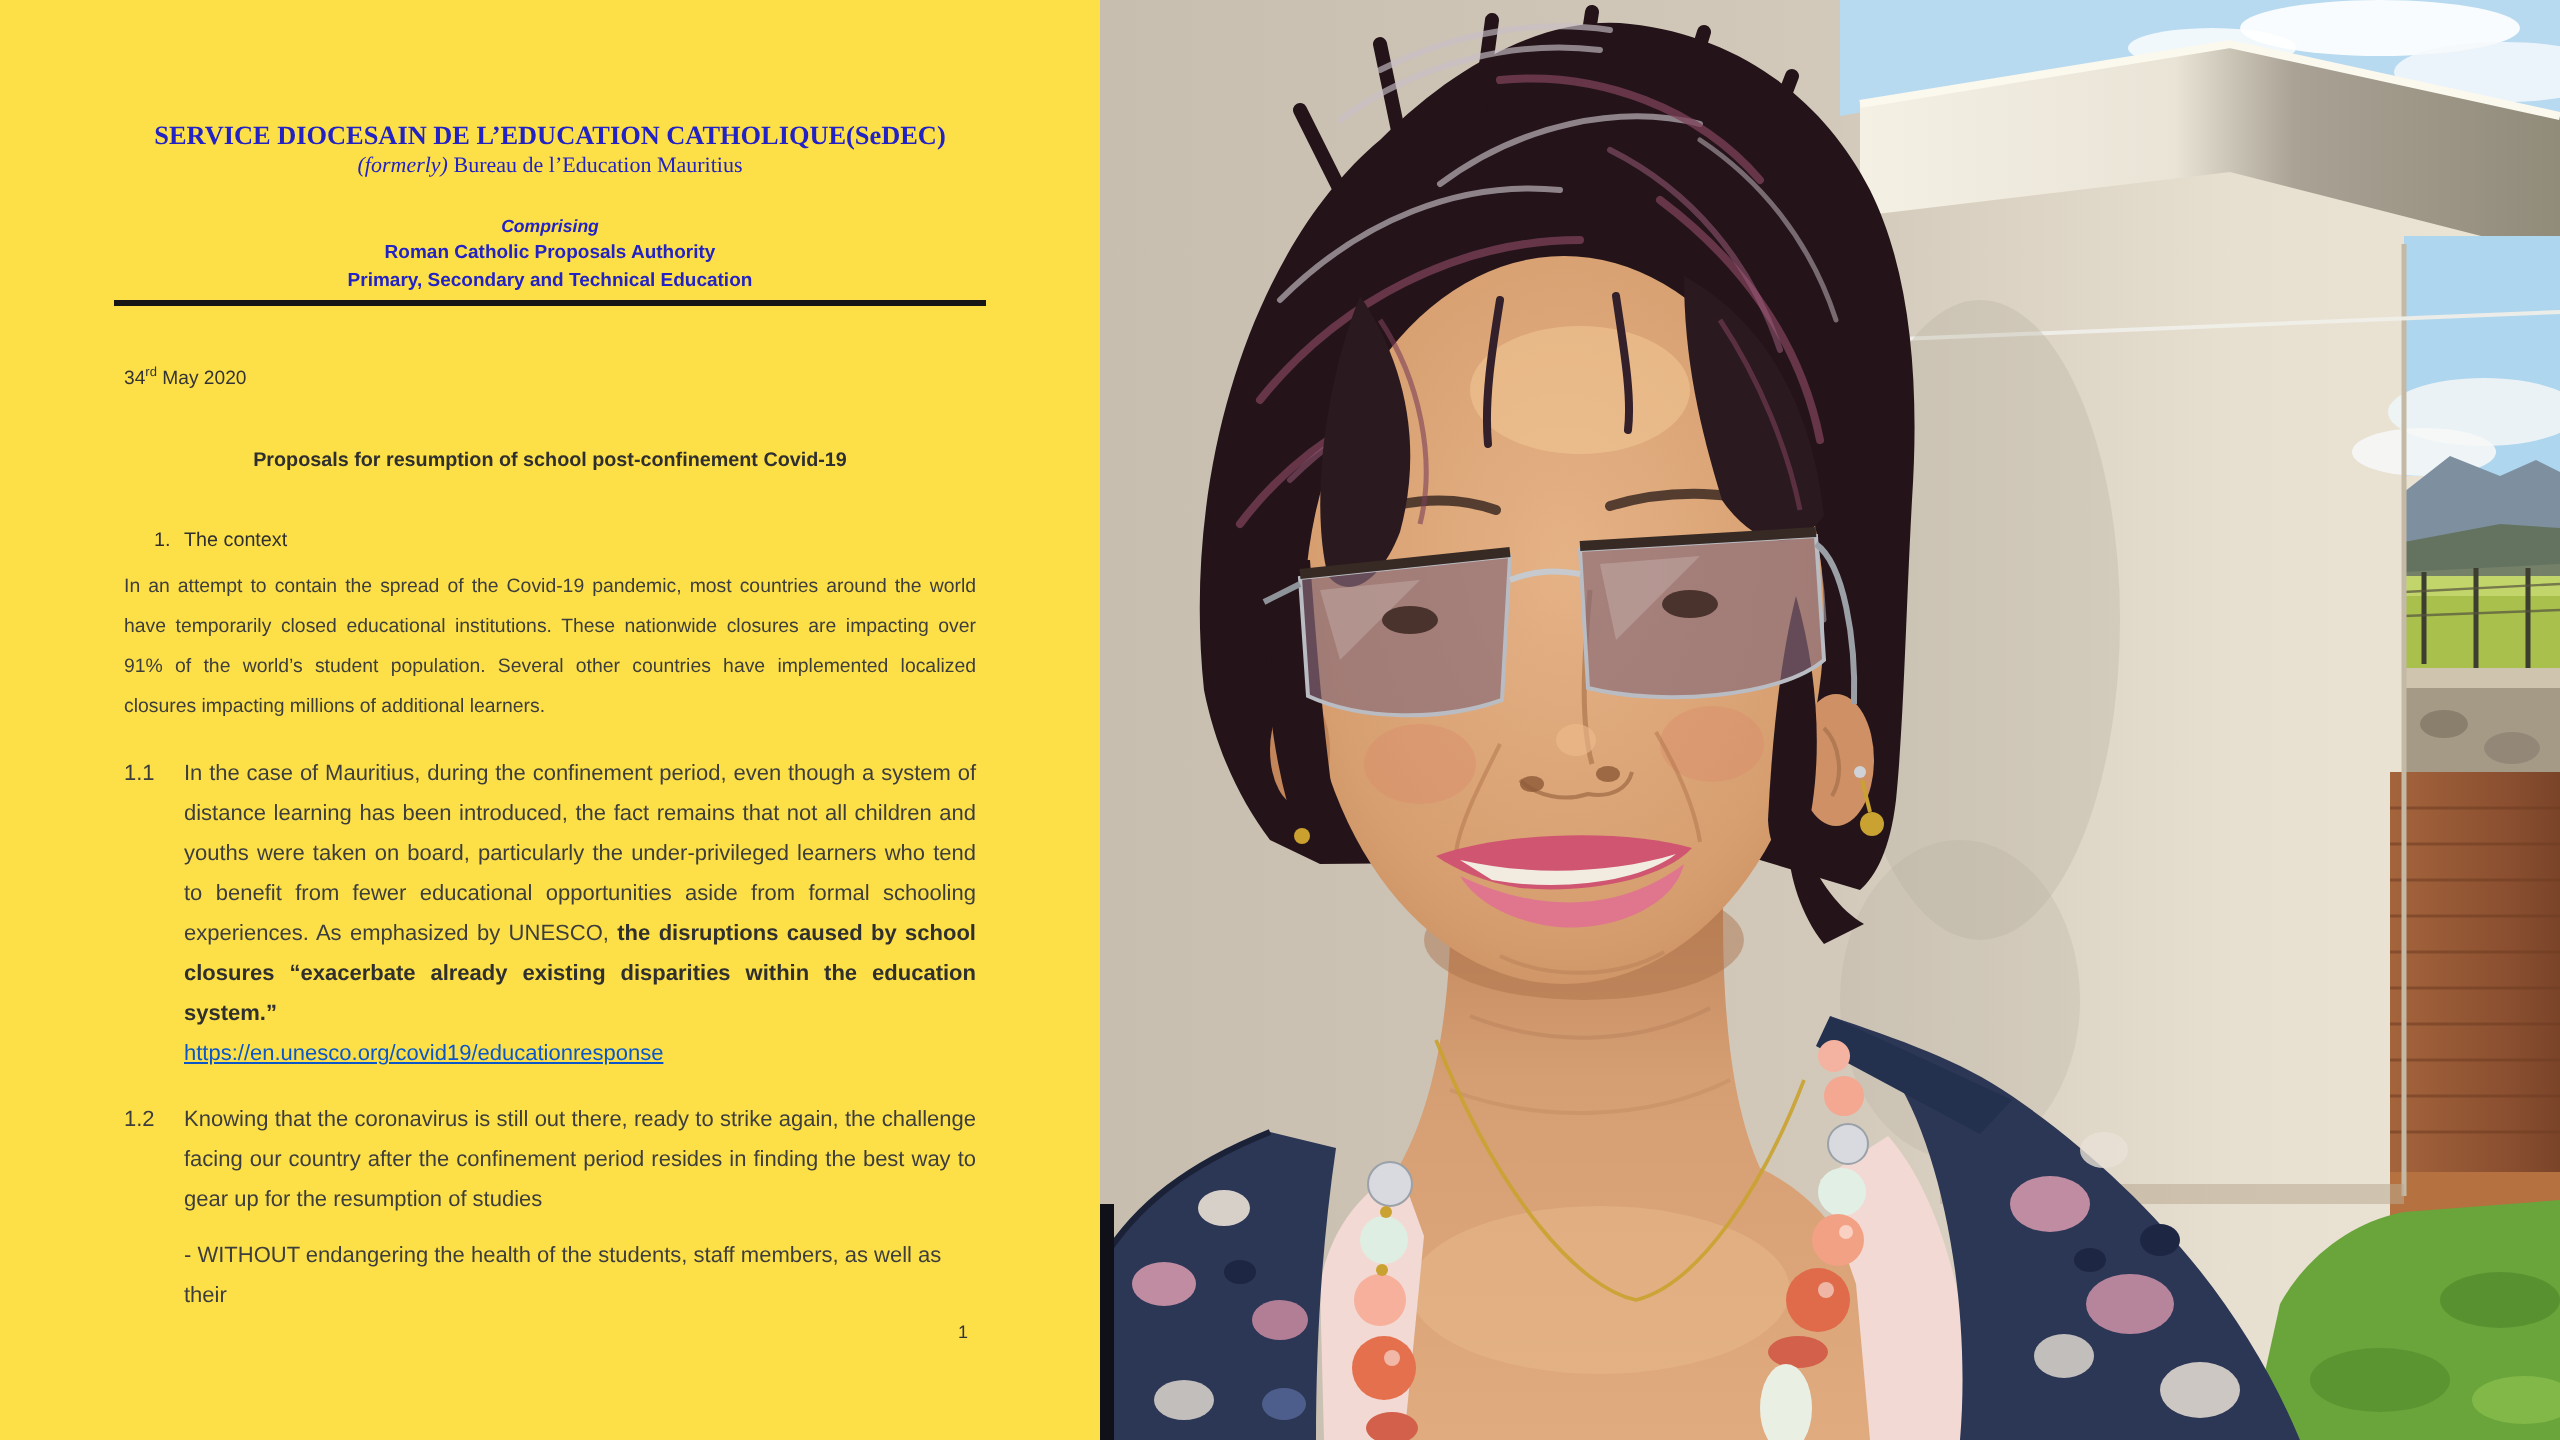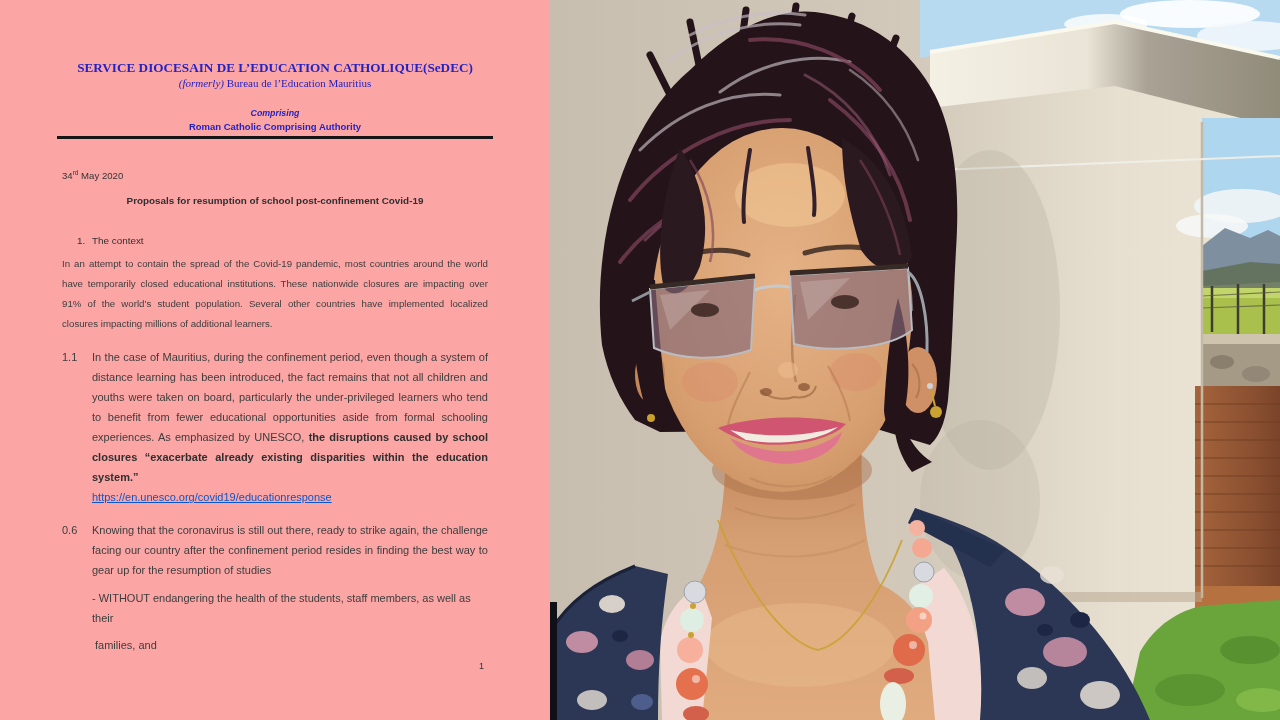--- a/index.html
+++ b/index.html
@@ -5,32 +5,32 @@
   :root{
     --header-blue:#2323c4; --link-blue:#0b57c9; --body-text:#3d3d3d; --heading-text:#2f2f2f;
   }
   *{box-sizing:border-box;}
   html,body{margin:0;padding:0;}
   body{
     width:1280px;height:720px;position:relative;overflow:hidden;background:#ffffff;
     font-family:"Liberation Sans",sans-serif;color:var(--body-text);
   }
   
-  .doc{position:absolute;left:0;top:0;width:550px;height:720px;background:#fca5a5;}
+  .doc{position:absolute;left:0;top:0;width:550px;height:720px;background:#fde047;}
   .doc-content{position:absolute;left:62px;top:0;width:426px;}
   .hdr{margin-top:60px;text-align:center;color:var(--header-blue);}
   .hdr .l1{font-family:"Liberation Serif",serif;font-weight:bold;font-size:13.2px;line-height:15px;}
   .hdr .l2{font-family:"Liberation Serif",serif;font-size:11px;line-height:13px;margin-top:2px;}
   .hdr .l2 .it{font-style:italic;}
   .hdr .l3{font-size:8.8px;font-weight:bold;font-style:italic;line-height:11px;margin-top:18px;}
   .hdr .l4,.hdr .l5{font-size:9.5px;font-weight:bold;line-height:12px;margin-top:2px;}
   .rule{height:3px;background:#161616;margin:3px -5px 0 -5px;}
   .date{margin-top:27px;font-size:9.6px;line-height:13px;color:#343434;}
   .date sup{font-size:6.5px;}
-  .title{margin-top:12px;text-align:center;font-weight:bold;font-size:9.9px;line-height:13px;color:var(--heading-text);}
+  .title{margin-top:28px;text-align:center;font-weight:bold;font-size:9.9px;line-height:13px;color:var(--heading-text);}
   .sect{margin-top:27px;font-weight:normal;font-size:9.9px;line-height:13px;color:var(--heading-text);padding-left:15px;}
   .sect .num{display:inline-block;width:15px;}
   .para{margin-top:7px;font-size:9.7px;line-height:20px;text-align:justify;}
   .item{margin-top:13px;position:relative;padding-left:30px;font-size:11px;line-height:20px;text-align:justify;}
   .item .num{position:absolute;left:0;top:0;}
   .item .bold{font-weight:bold;color:var(--heading-text);}
   .item .link{display:block;color:var(--link-blue);text-decoration:underline;width:-moz-fit-content;width:fit-content;}
   .dash{margin-top:8px;text-align:left;}
   .dash2{margin-top:7px;padding-left:3px;text-align:left;}
   .pageno{position:absolute;top:661px;left:479px;font-size:9px;color:#333;}
@@ -41,42 +41,42 @@
 </head>
 <body>
 
 <div class="doc">
   <div class="doc-content">
 
     <div class="hdr">
       <div class="l1">SERVICE DIOCESAIN DE L’EDUCATION CATHOLIQUE(SeDEC)</div>
       <div class="l2"><span class="it">(formerly)</span><span> Bureau de l’Education Mauritius</span></div>
       <div class="l3">Comprising</div>
-      <div class="l4">Roman Catholic Comprising Authority</div>
+      <div class="l4">Roman Catholic Proposals Authority</div>
+      <div class="l5">Primary, Secondary and Technical Education</div>
     </div>
 
     <div class="rule"></div>
 
     <div class="date"><span>34</span><sup>rd</sup><span> May 2020</span></div>
 
     <div class="title">Proposals for resumption of school post-confinement Covid-19</div>
 
     <div class="sect"><span class="num">1.</span><span>The context</span></div>
 
     <div class="para">In an attempt to contain the spread of the Covid-19 pandemic, most countries around the world have temporarily closed educational institutions.  These nationwide closures are impacting over 91% of the world’s student population. Several other countries have implemented localized closures impacting millions of additional learners.</div>
 
     <div class="item">
       <span class="num">1.1</span><span>In the case of Mauritius, during the confinement period, even though a system of distance learning has been introduced, the fact remains that not all children and youths were taken on board, particularly the under-privileged learners who tend to benefit from fewer educational opportunities aside from formal schooling experiences. As emphasized by UNESCO, </span><span class="bold">the disruptions caused by school closures “exacerbate already existing disparities within the education system.”</span>
       <a href="#" class="link">https://en.unesco.org/covid19/educationresponse</a>
     </div>
 
     <div class="item">
-      <span class="num">0.6</span><span>Knowing that the coronavirus is still out there, ready to strike again, the challenge facing our country after the confinement period resides in finding the best way to gear up for the resumption of studies</span>
+      <span class="num">1.2</span><span>Knowing that the coronavirus is still out there, ready to strike again, the challenge facing our country after the confinement period resides in finding the best way to gear up for the resumption of studies</span>
       <div class="dash">- WITHOUT endangering the health of the students, staff members, as well as their</div>
-      <div class="dash2">families, and</div>
     </div>
 
   </div>
   <div class="pageno">1</div>
 </div>
 
 <figure class="photo" style="margin:0" aria-label="Portrait of a smiling woman with short spiky dark hair with purple highlights and tinted glasses, wearing a navy floral jacket, pale pink top and a chunky coral, salmon and white bead necklace, outdoors in front of a cream building with blue sky, distant green hills, a fence and a brick wall">
 <svg viewBox="0 0 730 720" xmlns="http://www.w3.org/2000/svg">
   <defs>
     <linearGradient id="wallG" x1="0" y1="0" x2="1" y2="0">

